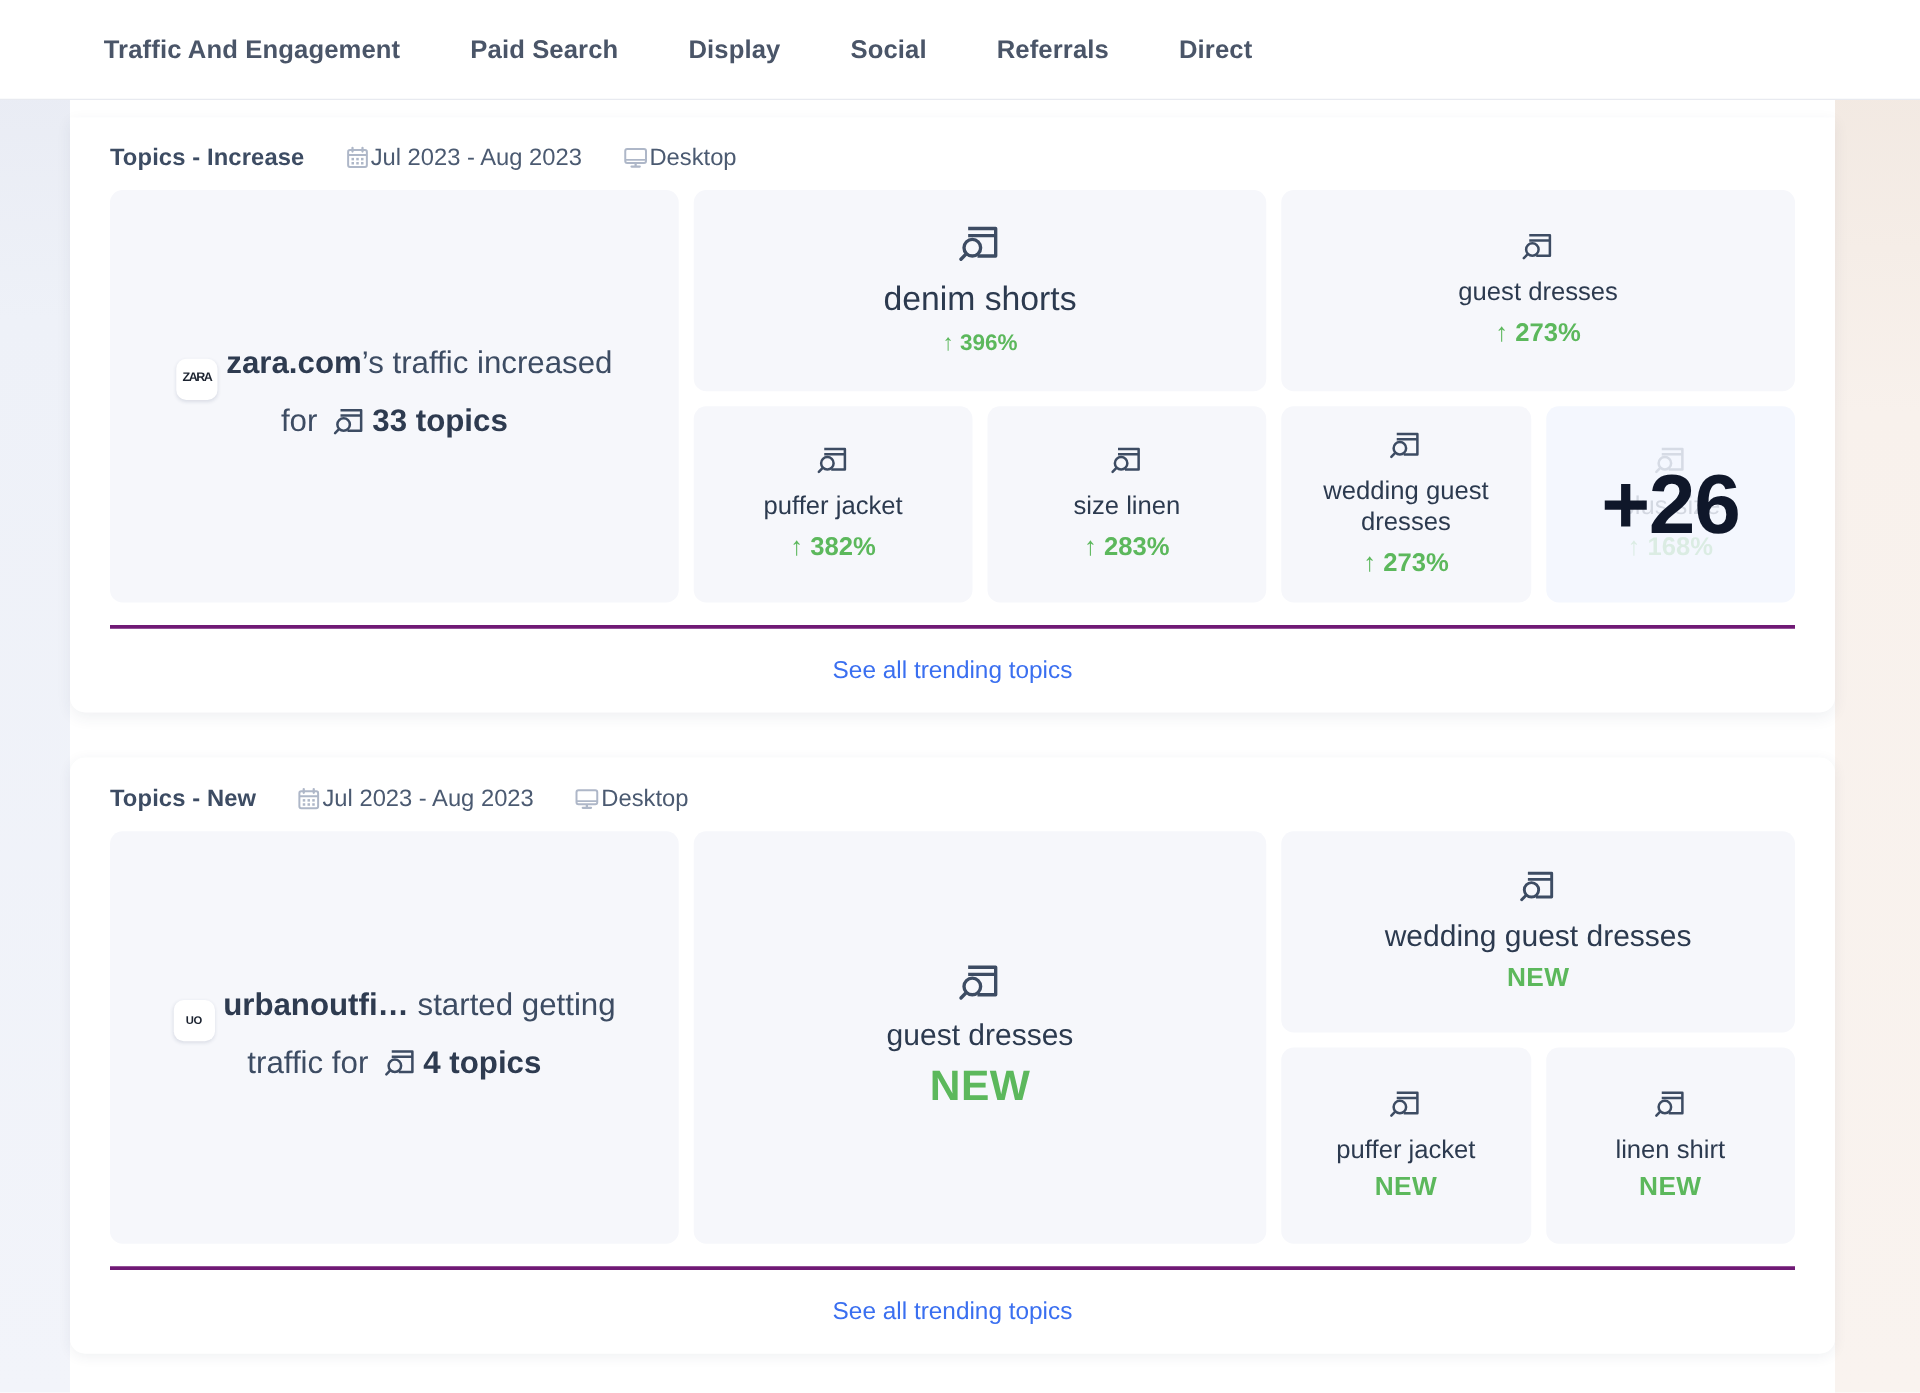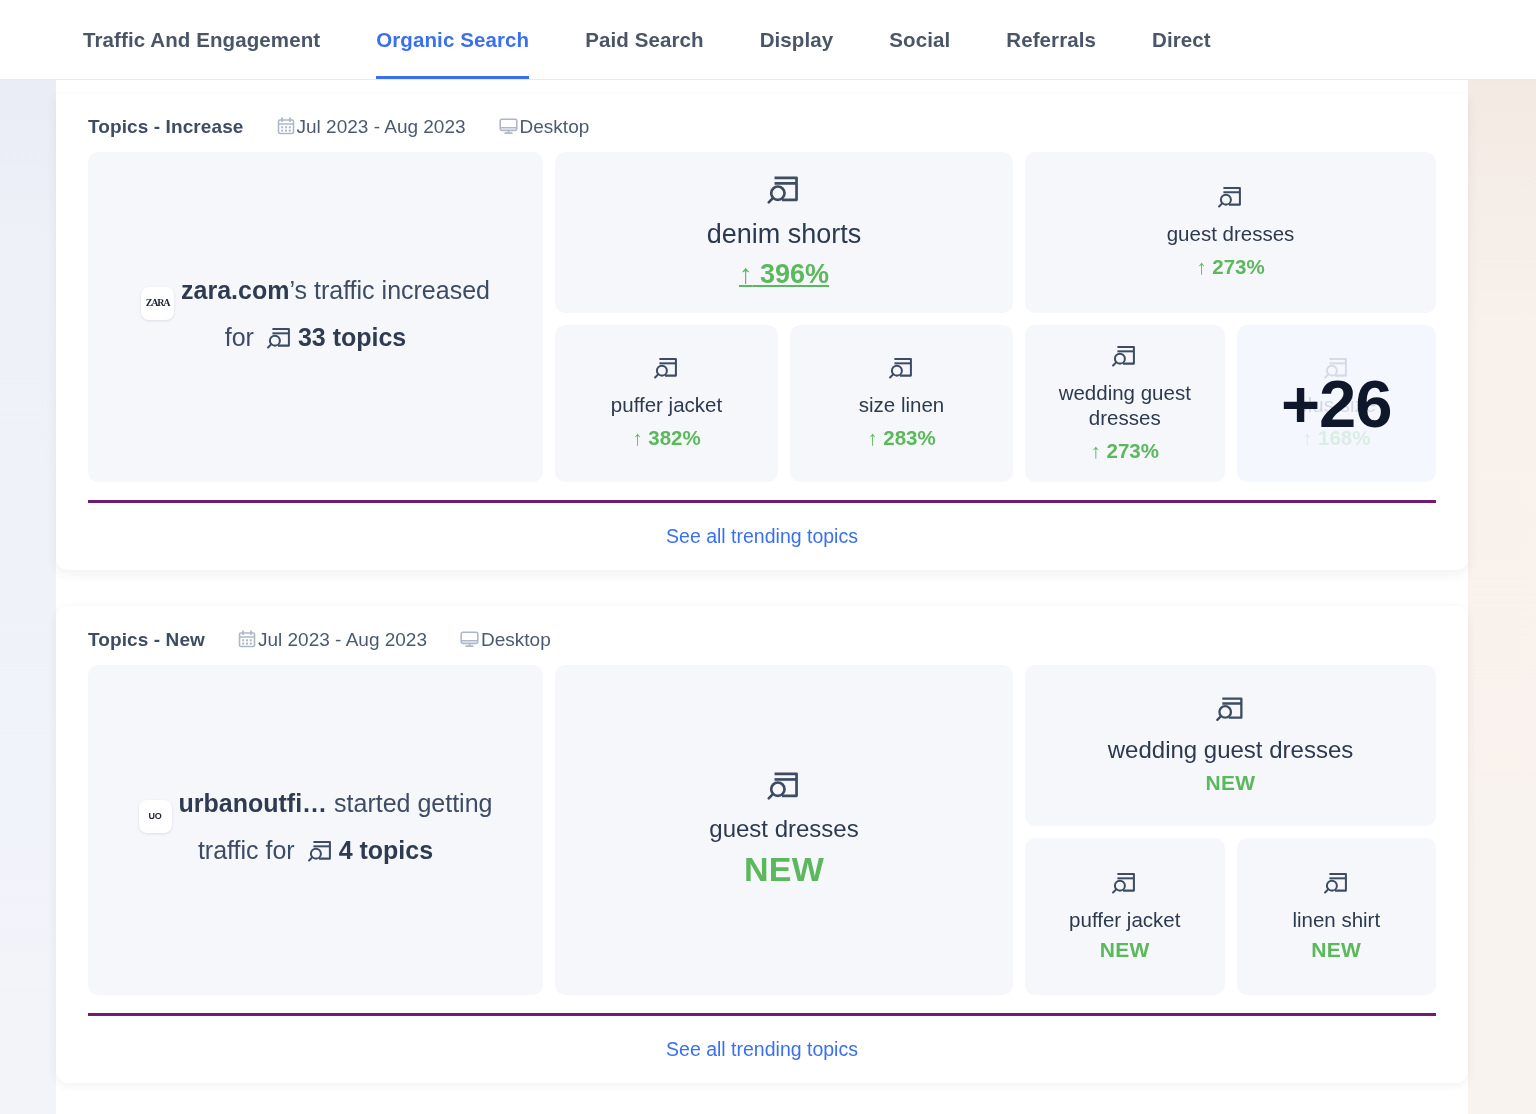--- a/index.html
+++ b/index.html
@@ -165,21 +165,21 @@
     border-radius: 8px;
     box-shadow: 0 1px 3px rgba(40,55,90,0.13);
     font-size: 9px;
     font-weight: 700;
     color: #1c2330;
     vertical-align: -7px;
     margin-right: 7px;
     letter-spacing: -0.3px;
     overflow: hidden;
   }
-  .fav.zara { font-family: Liberation Serif, serif; font-size: 10px; letter-spacing: -1.2px; transform: none; }
+  .fav.zara { font-family: Liberation Sans, sans-serif; font-size: 10px; letter-spacing: -1.2px; transform: none; }
   .inline-ico { display: inline-block; vertical-align: -5px; margin: 0 5px; }
 
   
   .tile-hero { height: 161px; }
   .tile-hero .t-name { font-size: 27px; }
 
   .tile-sm { height: 161px; }
   .tile-sm2 { height: 157px; }
 
   .t-name {
@@ -190,21 +190,21 @@
     font-weight: 400;
   }
   .t-delta {
     font-size: 20.5px;
     font-weight: 700;
     color: #5cb85c;
     margin-top: 9px;
     white-space: nowrap;
   }
   .t-delta .arrow { font-weight: 400; }
-  .t-hero-delta { font-size: 27px; text-decoration: underline; }
+  .t-hero-delta { font-size: 18px; }
   .t-new {
     font-size: 21px;
     font-weight: 700;
     color: #5cb85c;
     margin-top: 6px;
     letter-spacing: .3px;
   }
   .t-new-big { font-size: 34px; }
 
   
@@ -254,21 +254,20 @@
 </style>
 </head>
 <body>
 
 <div class="page-backdrop"></div>
 <div class="backdrop-cool"></div>
 <div class="backdrop-warm"></div>
 
 <div class="tabbar">
   <div class="tab">Traffic And Engagement</div>
-  <div class="tab active">Organic Search</div>
   <div class="tab">Paid Search</div>
   <div class="tab">Display</div>
   <div class="tab">Social</div>
   <div class="tab">Referrals</div>
   <div class="tab">Direct</div>
   <div class="tabbar-underline"></div>
 </div>
 
 <div class="scroll-area">
 

